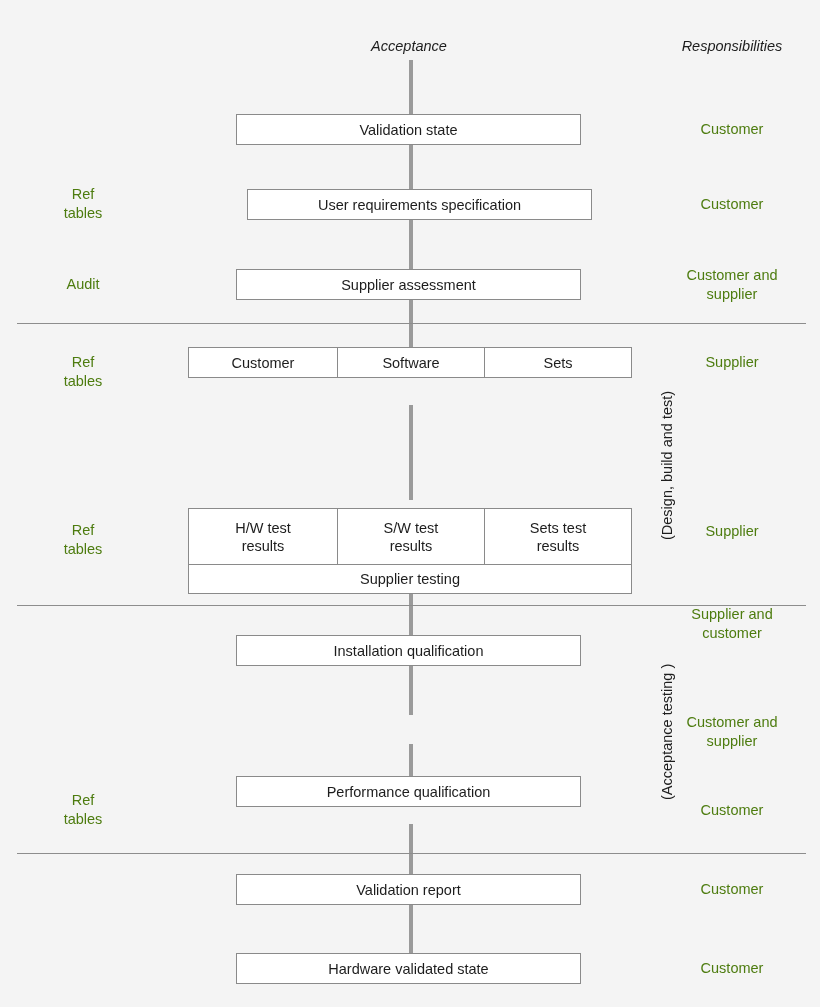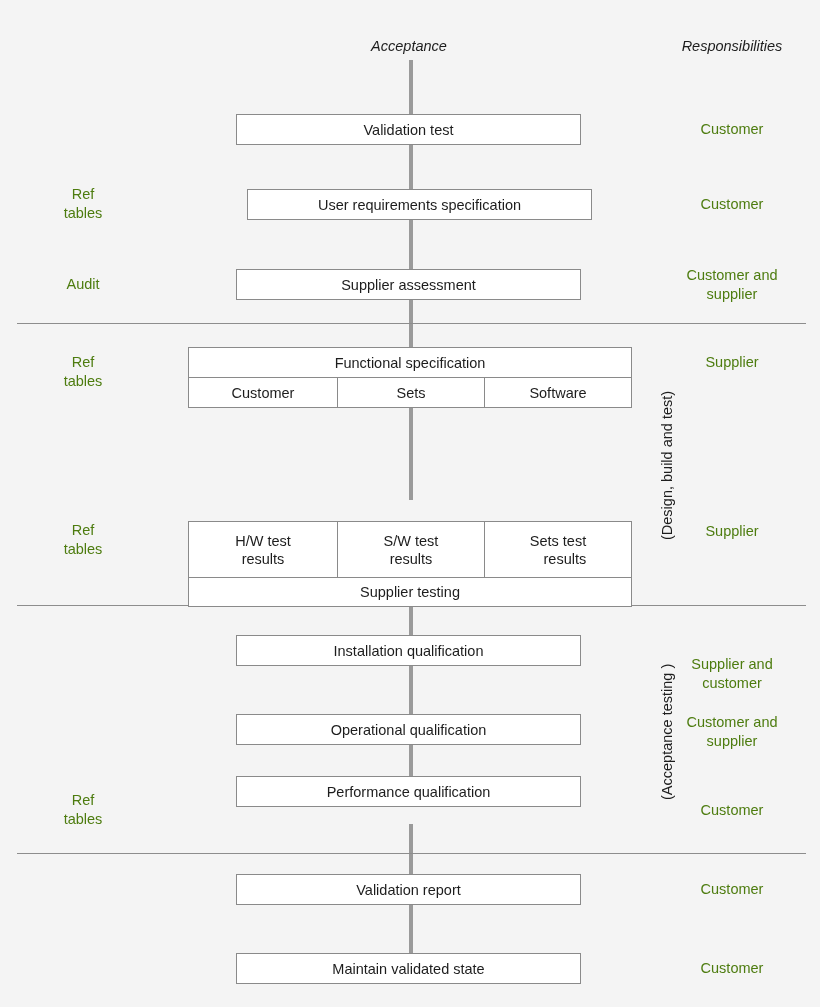--- a/index.html
+++ b/index.html
@@ -142,66 +142,62 @@
   <div class="rule" style="top:323px;"></div>
   <div class="rule" style="top:605px;"></div>
   <div class="rule" style="top:853px;"></div>
 
   <div class="col-head" style="left:329px; width:160px; top:38px;">Acceptance</div>
   <div class="col-head" style="left:652px; width:160px; top:38px;">Responsibilities</div>
 
   <div class="phase-label" style="left:659px; top:540px;">(Design, build and test)</div>
   <div class="phase-label" style="left:659px; top:800px;">(Acceptance testing )</div>
 
-  <div class="box simple" style="top:114px;">Validation test</div>
+  <div class="box simple" style="top:114px;">Validation state</div>
   <div class="side-note right" style="top:120px;">Customer</div>
 
   <div class="side-note left" style="top:185px;">Ref<br>tables</div>
   <div class="box simple" style="top:189px;margin-left:11px;">User requirements specification</div>
   <div class="side-note right" style="top:195px;">Customer</div>
 
   <div class="side-note left" style="top:275px;">Audit</div>
   <div class="box simple" style="top:269px;">Supplier assessment</div>
   <div class="side-note right" style="top:266px;">Customer and<br>supplier</div>
 
   <div class="group" style="top:347px;">
     <div class="row">
-      <div class="cell full" style="height:29px;">Functional specification</div>
-    </div>
-    <div class="row">
       <div class="cell w1" style="height:29px;">Customer</div>
+      <div class="cell w2" style="height:29px;">Software</div>
       <div class="cell w3" style="height:29px;">Sets</div>
-      <div class="cell w2" style="height:29px;">Software</div>
     </div>
   </div>
   <div class="side-note left" style="top:353px;">Ref<br>tables</div>
   <div class="side-note right" style="top:353px;">Supplier</div>
 
-  <div class="group" style="top:521px;">
+  <div class="group" style="top:508px;">
     <div class="row">
       <div class="cell w1" style="height:55px;">H/W test<br>results</div>
       <div class="cell w2" style="height:55px;">S/W test<br>results</div>
-      <div class="cell w3" style="height:55px;text-align:right;">Sets test<br>results</div>
+      <div class="cell w3" style="height:55px;">Sets test<br>results</div>
     </div>
     <div class="row">
       <div class="cell full" style="height:28px;text-align:right;">Supplier testing</div>
     </div>
   </div>
   <div class="side-note left" style="top:521px;">Ref<br>tables</div>
   <div class="side-note right" style="top:522px;">Supplier</div>
 
   <div class="box simple" style="top:635px;">Installation qualification</div>
-  <div class="side-note right" style="top:655px;">Supplier and<br>customer</div>
-
-  <div class="box simple" style="top:714px;">Operational qualification</div>
+  <div class="side-note right" style="top:605px;">Supplier and<br>customer</div>
+
   <div class="side-note right" style="top:713px;">Customer and<br>supplier</div>
 
   <div class="side-note left" style="top:791px;">Ref<br>tables</div>
   <div class="box simple" style="top:776px;">Performance qualification</div>
   <div class="side-note right" style="top:801px;">Customer</div>
 
   <div class="box simple" style="top:874px;">Validation report</div>
   <div class="side-note right" style="top:880px;">Customer</div>
 
-  <div class="box simple" style="top:953px;">Maintain validated state</div>
+  <div class="box simple" style="top:953px;">Hardware validated state</div>
   <div class="side-note right" style="top:959px;">Customer</div>
 
 </div>
 
 </body></html>

